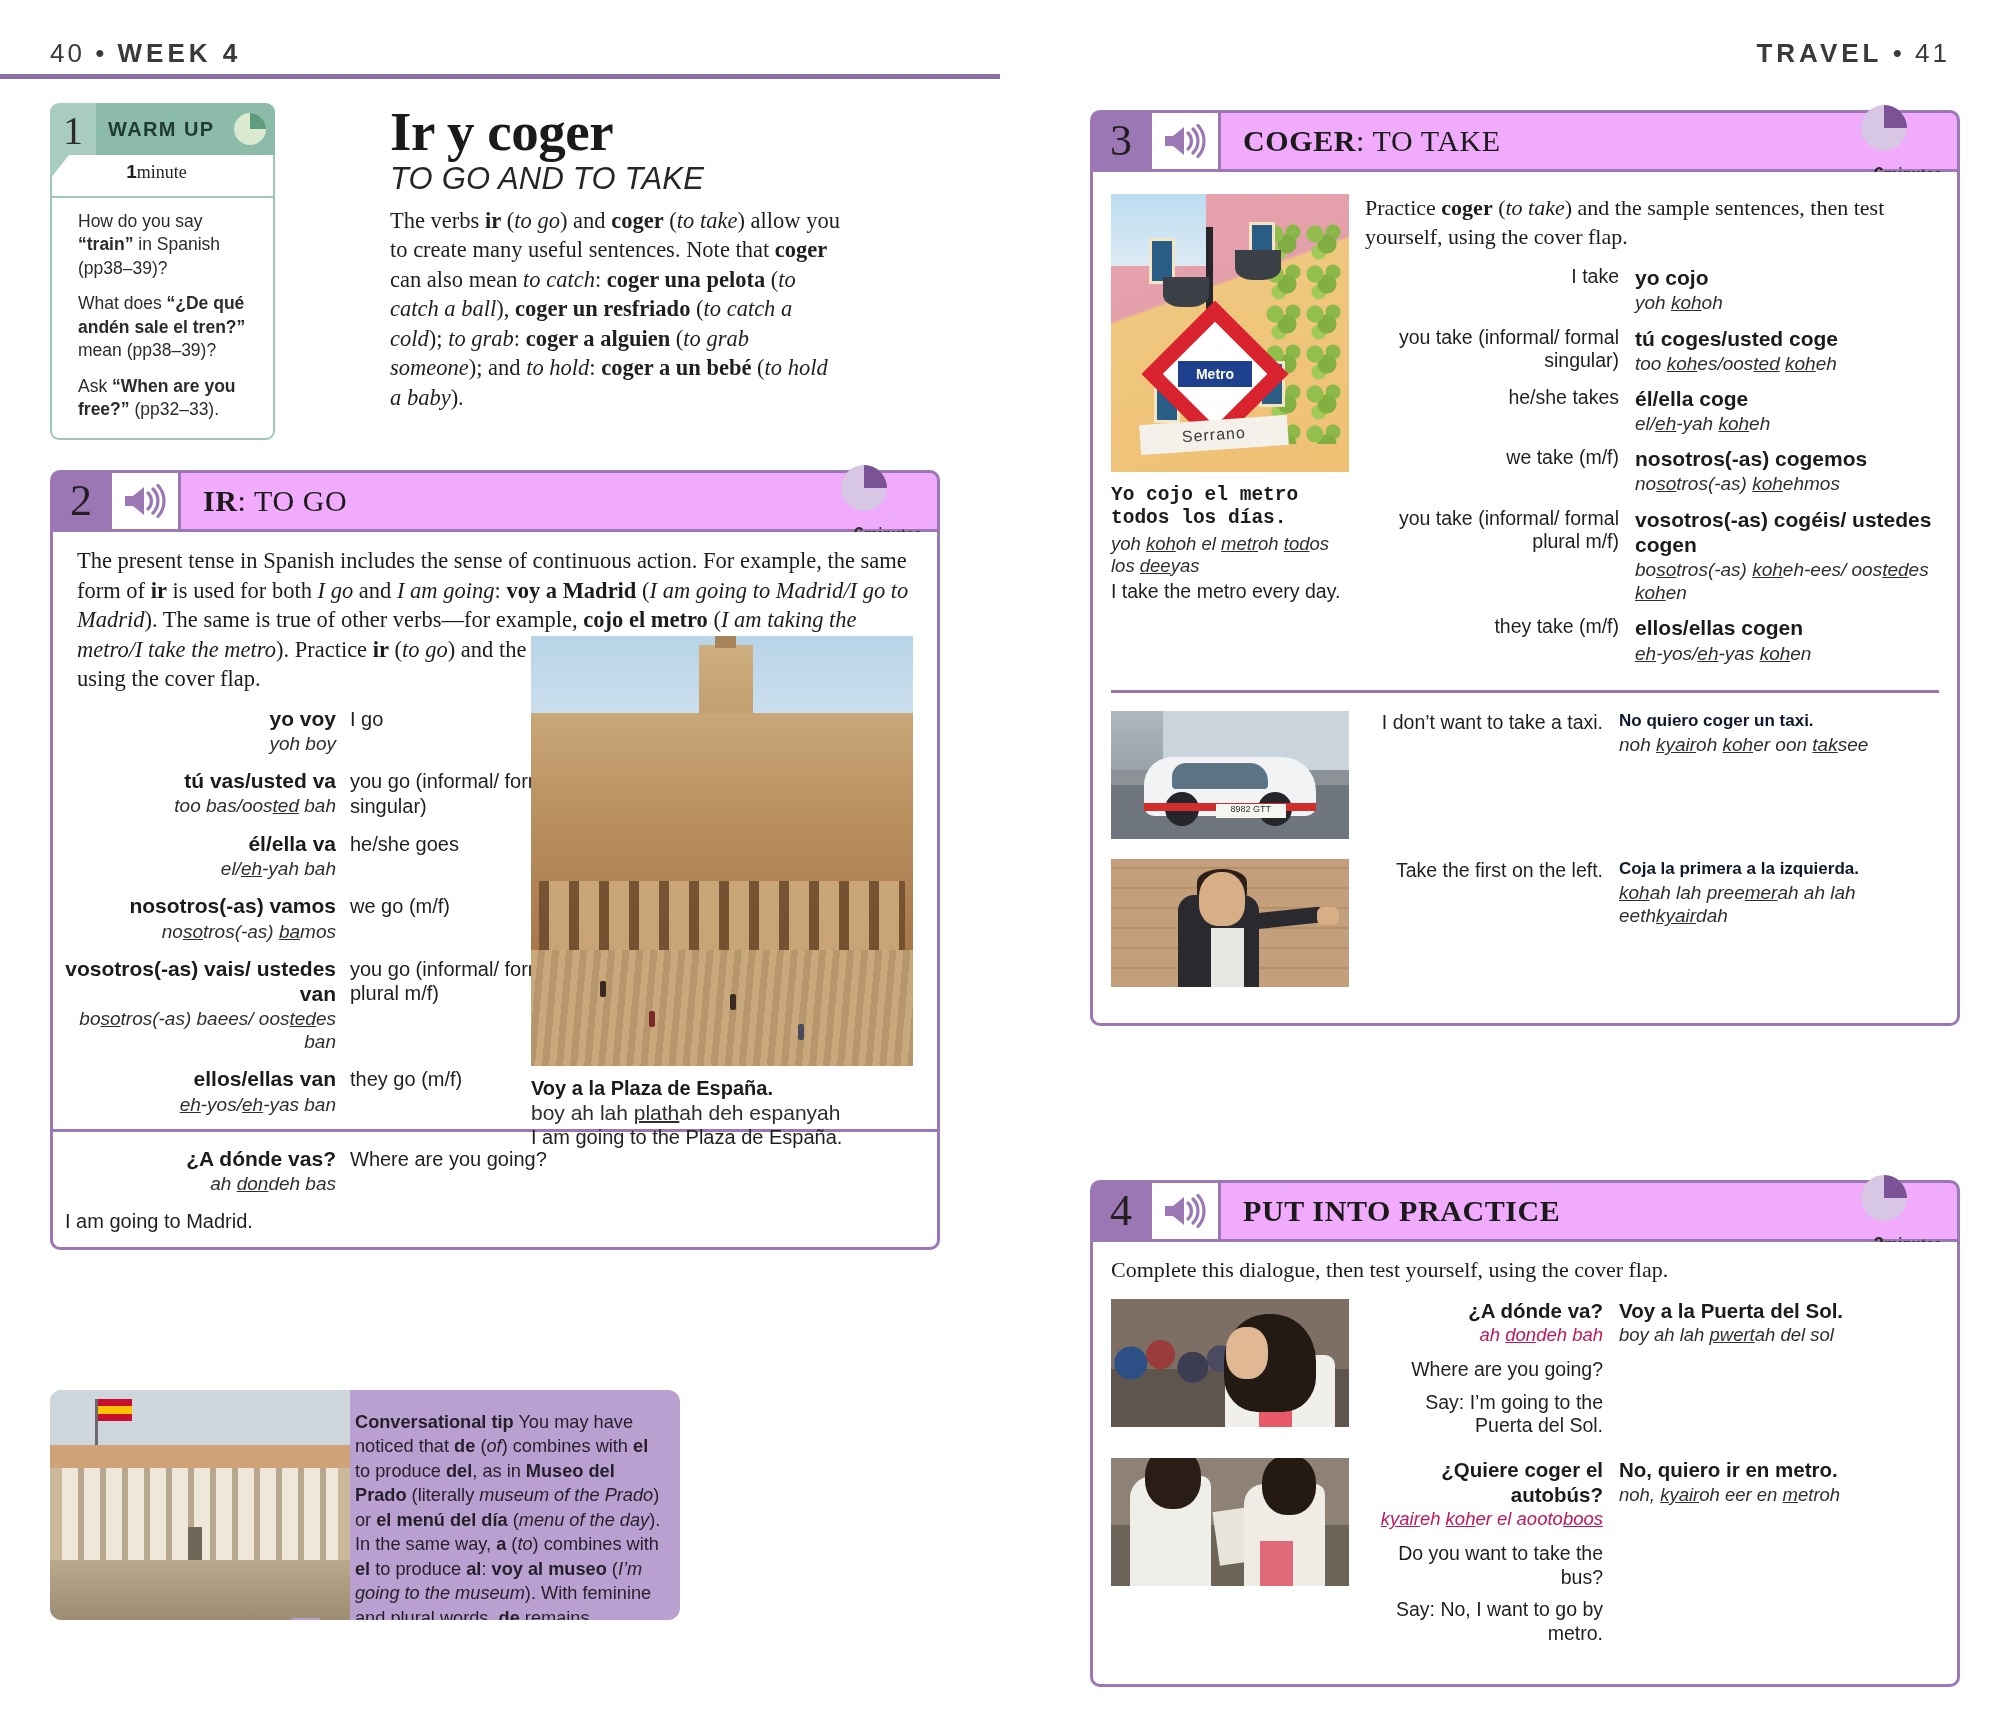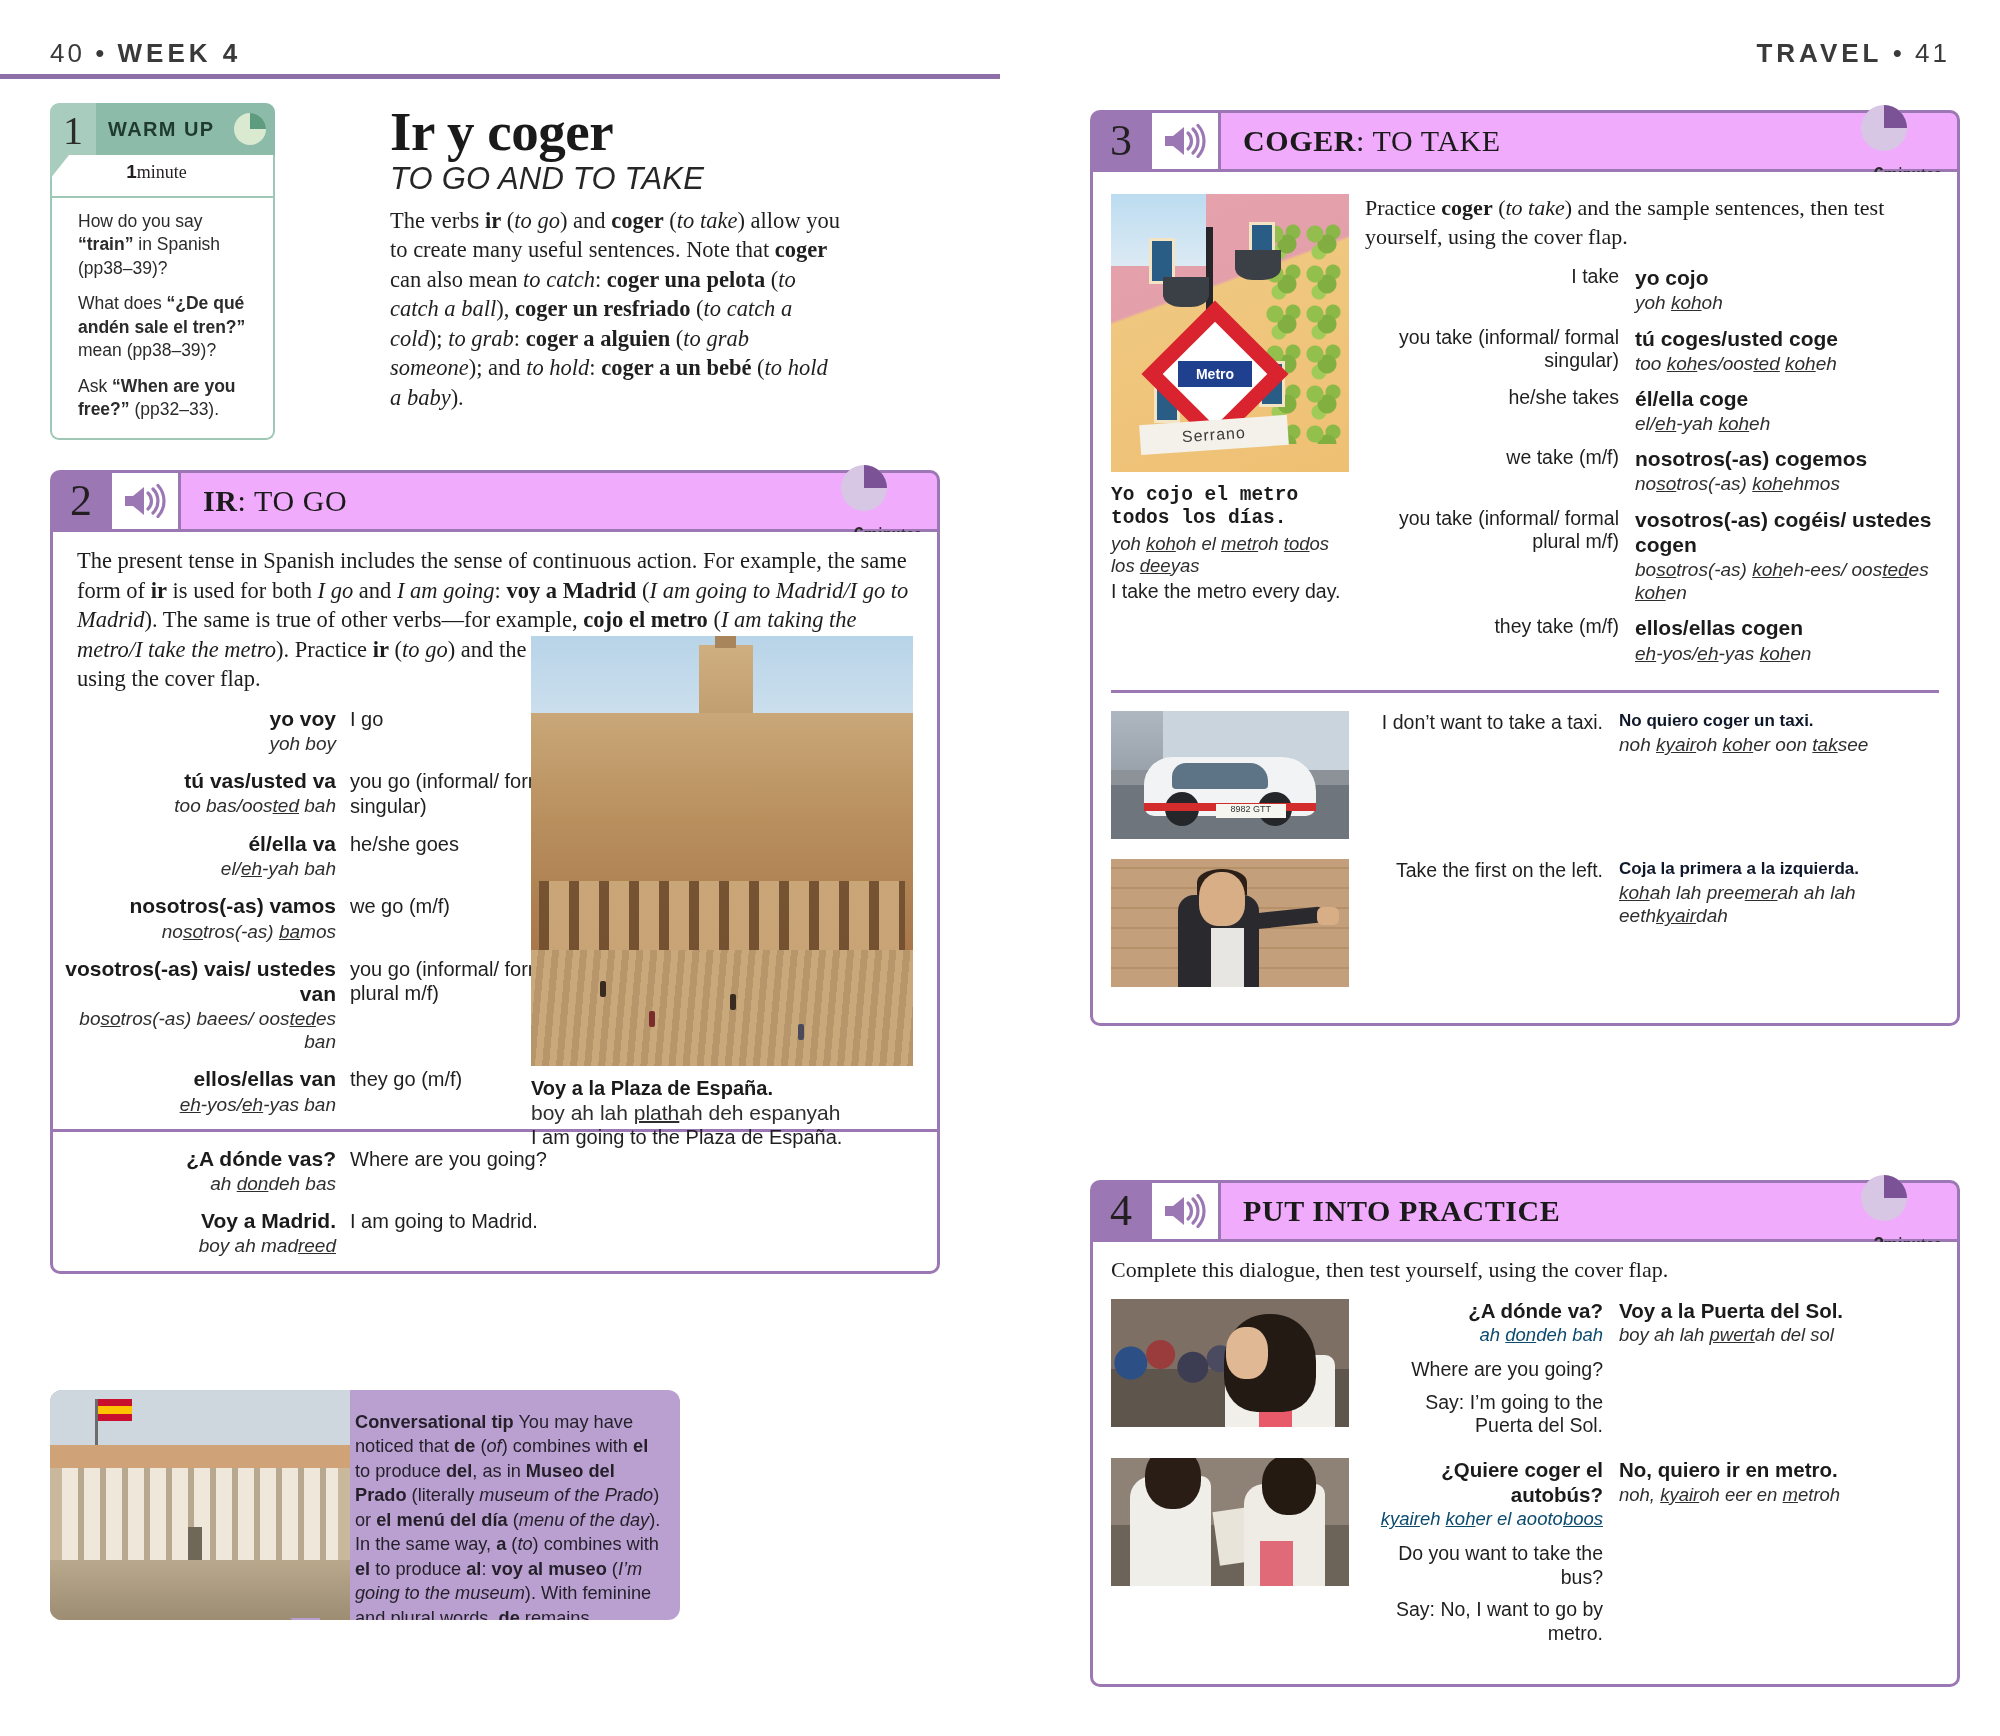--- a/index.html
+++ b/index.html
@@ -276,21 +276,21 @@
   .m4-intro {
     font-family: "Liberation Serif", serif;
     font-size: 22px; line-height: 1.3; color: #1c1c1c; margin-bottom: 14px;
   }
   .m4-row { display: flex; margin-bottom: 20px; }
   .m4-pic { width: 238px; flex: none; height: 128px; overflow: hidden; }
   .m4-mid {
     width: 270px; text-align: right; padding: 0 16px;
   }
   .m4-mid .es { font-size: 20.5px; font-weight: 700; line-height: 1.2; color: #1b1b1b; }
-  .m4-mid .ph { font-size: 18.5px; font-style: italic; line-height: 1.22; color: #0c4a6e; margin-top: 1px; }
+  .m4-mid .ph { font-size: 18.5px; font-style: italic; line-height: 1.22; color: #be185d; margin-top: 1px; }
   .m4-mid .q { font-size: 19.5px; line-height: 1.22; color: #1f1f1f; margin-top: 11px; }
   .m4-mid .say { font-size: 19.5px; line-height: 1.22; color: #1f1f1f; margin-top: 9px; }
   .m4-ans { flex: 1; }
   .m4-ans .es { font-size: 20.5px; font-weight: 700; line-height: 1.2; color: #1b1b1b; }
   .m4-ans .ph { font-size: 18.5px; font-style: italic; line-height: 1.22; color: #2e2e2e; margin-top: 1px; }
 
   u { text-decoration: underline; text-underline-offset: 1px; }
 
   
   .ph-plaza {
@@ -651,24 +651,20 @@
         <div class="conj-div"></div>
         <div class="sentence-block" id="m2sent">
   <div class="conj-row">
     <div class="conj-sp">
       <div class="es">¿A dónde vas?</div>
       <div class="ph">ah <u>don</u>deh bas</div>
     </div>
     <div class="conj-en">Where are you going?</div>
   </div>
   <div class="conj-row">
-    <div class="conj-sp">
-      <div class="es">Voy a Madrid.</div>
-      <div class="ph">boy ah mad<u>reed</u></div>
-    </div>
     <div class="conj-en">I am going to Madrid.</div>
   </div>
           </div>
 
         <div id="plaza">
           <div class="ph-plaza">
             <div class="tower"></div>
             <div class="bld"></div>
             <div class="arch"></div>
             <div class="ground"></div>

